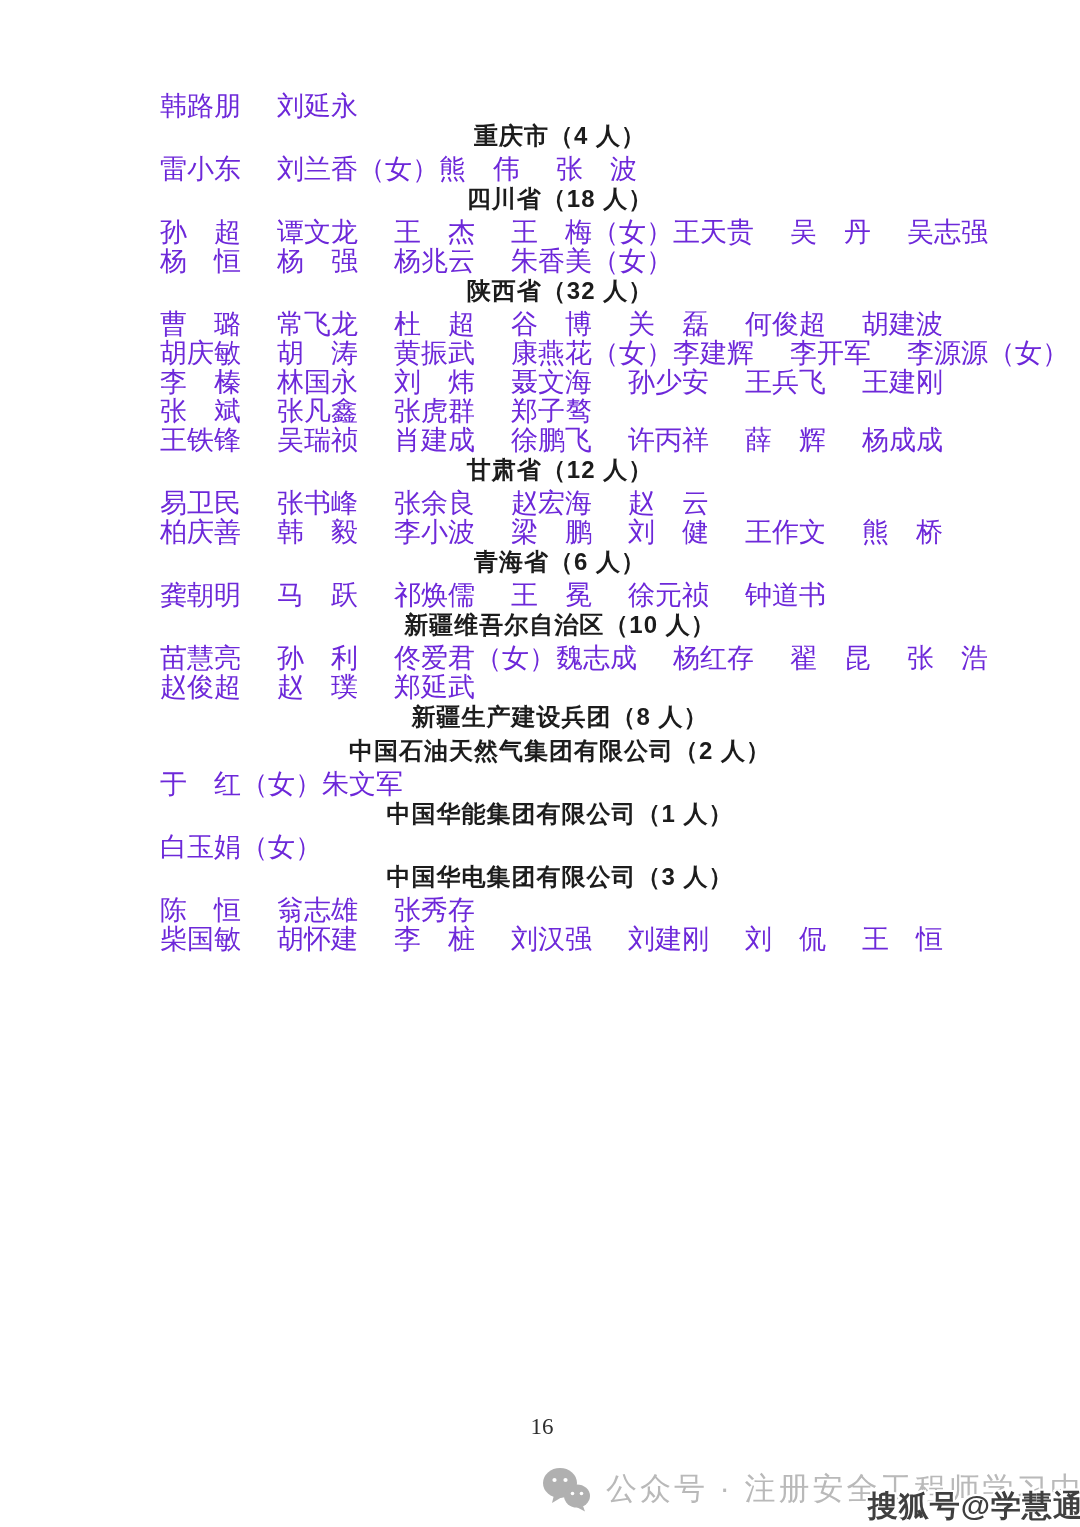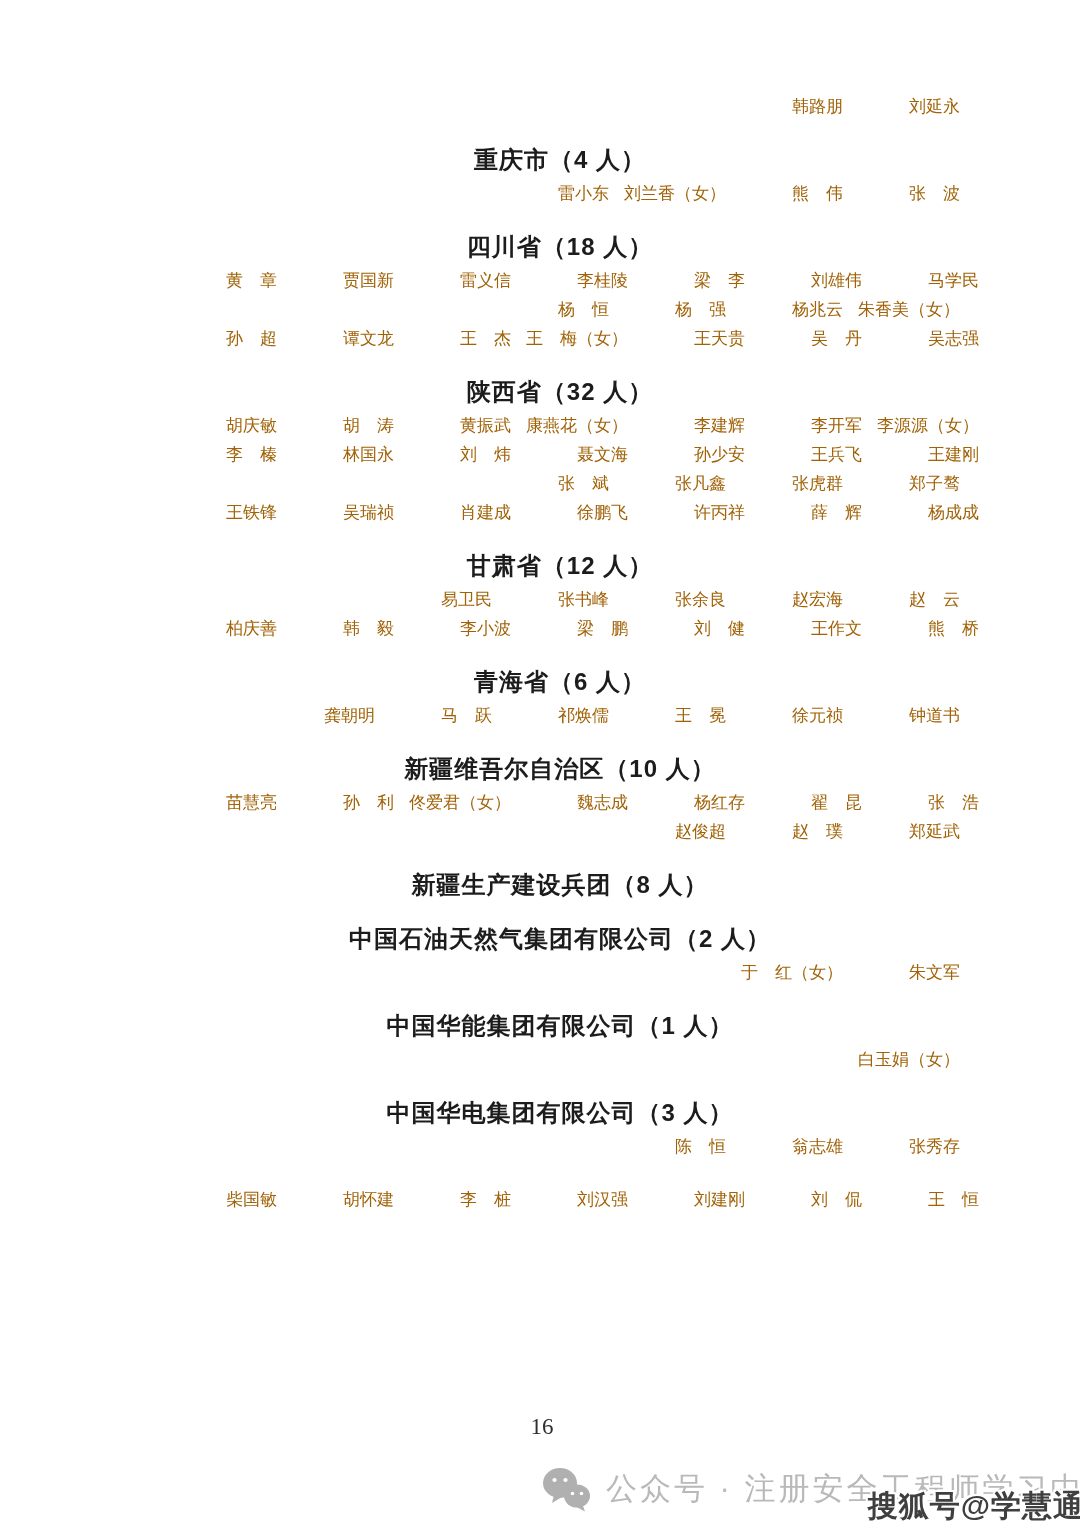--- a/index.html
+++ b/index.html
@@ -16,32 +16,31 @@
     font-family: "Liberation Serif", "DejaVu Serif", serif;
     color: #333;
   }
   .content {
     position: absolute;
     top: 92px;
     left: 160px;
     width: 800px;
   }
   .name-row {
-    font-size: 17px;
+    font-size: 27px;
     line-height: 29px;
     white-space: nowrap;
-    color: #a16207;
-    text-align: right;
+    color: #6d28d9;
   }
   .name {
     display: inline-block;
     min-width: 117px;
     white-space: pre;
   }
-  .section { margin-top: 24px; }
+  .section { }
   .section-header {
     text-align: center;
     font-family: "Liberation Sans", "DejaVu Sans", sans-serif;
     font-weight: bold;
     font-size: 24px;
     line-height: 30px;
     letter-spacing: 1px;
     color: #1c1c1c;
     margin-bottom: 4px;
   }
@@ -94,26 +93,26 @@
 
   <div class="content">
     <div class="name-row"><span class="name">韩路朋</span><span class="name">刘延永</span></div>
     <div>
         <div class="section">
           <div class="section-header">重庆市（4 人）</div>
           <div class="name-row"><span class="name">雷小东</span><span class="name">刘兰香（女）</span><span class="name">熊　伟</span><span class="name">张　波</span></div>
         </div>
         <div class="section">
           <div class="section-header">四川省（18 人）</div>
-          <div class="name-row"><span class="name">黄　章</span><span class="name">贾国新</span><span class="name">雷义信</span><span class="name">李桂陵</span><span class="name">梁　李</span><span class="name">刘雄伟</span><span class="name">马学民</span></div>
+          <div class="name-row"><span class="name">孙　超</span><span class="name">谭文龙</span><span class="name">王　杰</span><span class="name">王　梅（女）</span><span class="name">王天贵</span><span class="name">吴　丹</span><span class="name">吴志强</span></div>
           <div class="name-row"><span class="name">杨　恒</span><span class="name">杨　强</span><span class="name">杨兆云</span><span class="name">朱香美（女）</span></div>
-          <div class="name-row"><span class="name">孙　超</span><span class="name">谭文龙</span><span class="name">王　杰</span><span class="name">王　梅（女）</span><span class="name">王天贵</span><span class="name">吴　丹</span><span class="name">吴志强</span></div>
         </div>
         <div class="section">
           <div class="section-header">陕西省（32 人）</div>
+          <div class="name-row"><span class="name">曹　璐</span><span class="name">常飞龙</span><span class="name">杜　超</span><span class="name">谷　博</span><span class="name">关　磊</span><span class="name">何俊超</span><span class="name">胡建波</span></div>
           <div class="name-row"><span class="name">胡庆敏</span><span class="name">胡　涛</span><span class="name">黄振武</span><span class="name">康燕花（女）</span><span class="name">李建辉</span><span class="name">李开军</span><span class="name">李源源（女）</span></div>
           <div class="name-row"><span class="name">李　榛</span><span class="name">林国永</span><span class="name">刘　炜</span><span class="name">聂文海</span><span class="name">孙少安</span><span class="name">王兵飞</span><span class="name">王建刚</span></div>
           <div class="name-row"><span class="name">张　斌</span><span class="name">张凡鑫</span><span class="name">张虎群</span><span class="name">郑子骜</span></div>
           <div class="name-row"><span class="name">王铁锋</span><span class="name">吴瑞祯</span><span class="name">肖建成</span><span class="name">徐鹏飞</span><span class="name">许丙祥</span><span class="name">薛　辉</span><span class="name">杨成成</span></div>
         </div>
         <div class="section">
           <div class="section-header">甘肃省（12 人）</div>
           <div class="name-row"><span class="name">易卫民</span><span class="name">张书峰</span><span class="name">张余良</span><span class="name">赵宏海</span><span class="name">赵　云</span></div>
           <div class="name-row"><span class="name">柏庆善</span><span class="name">韩　毅</span><span class="name">李小波</span><span class="name">梁　鹏</span><span class="name">刘　健</span><span class="name">王作文</span><span class="name">熊　桥</span></div>
         </div>

